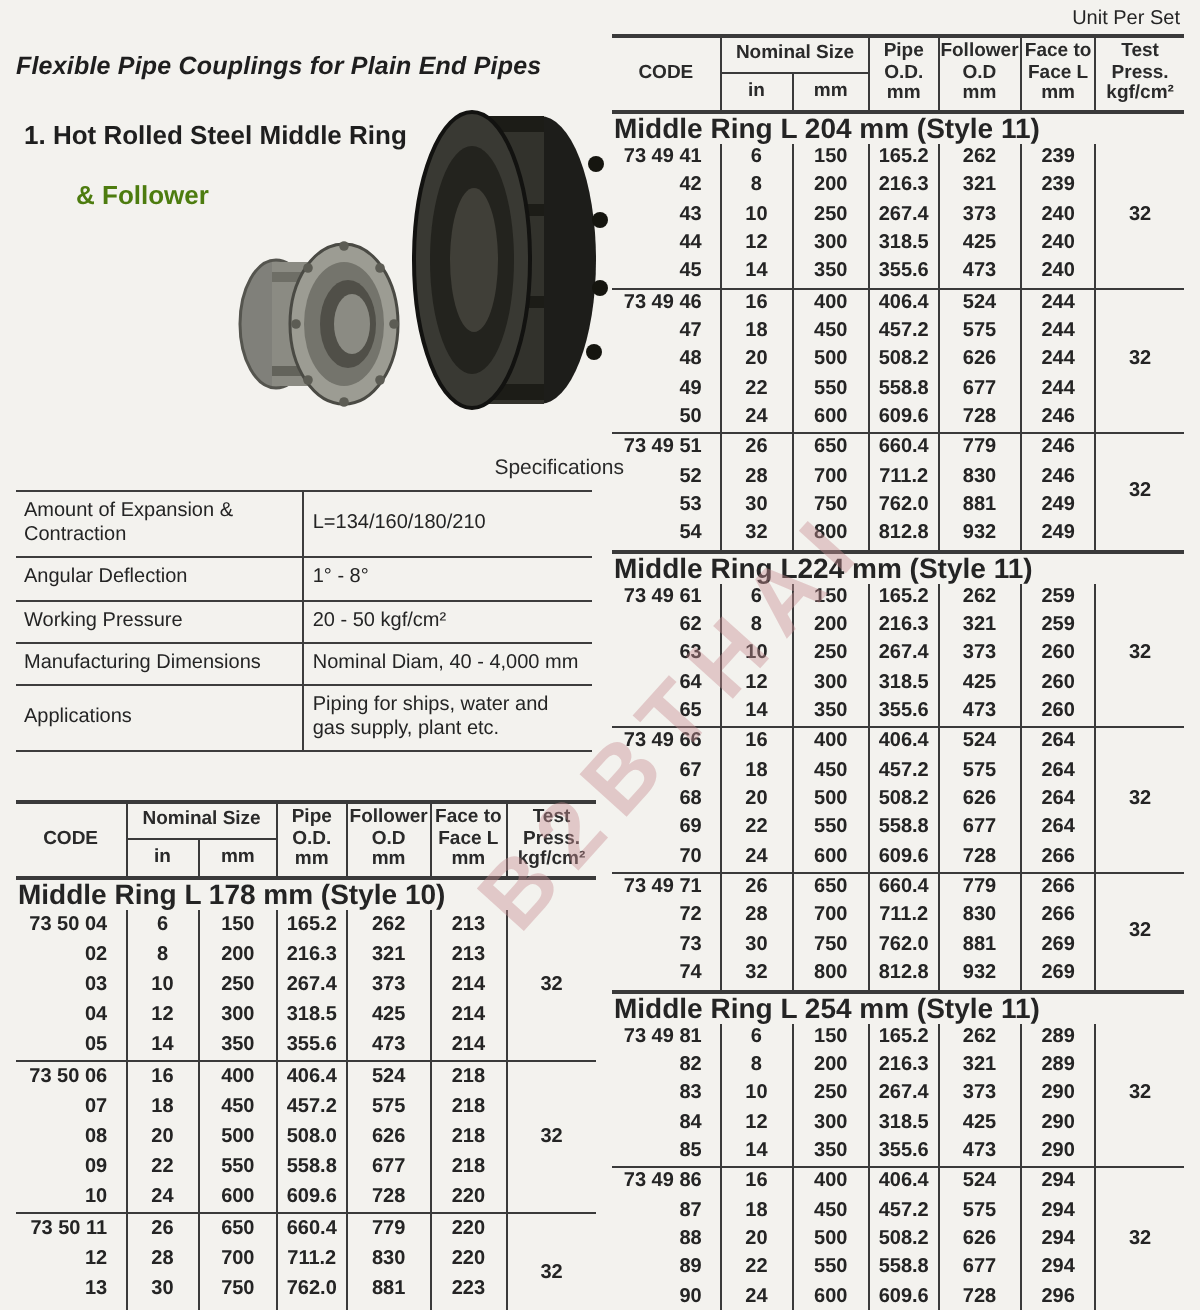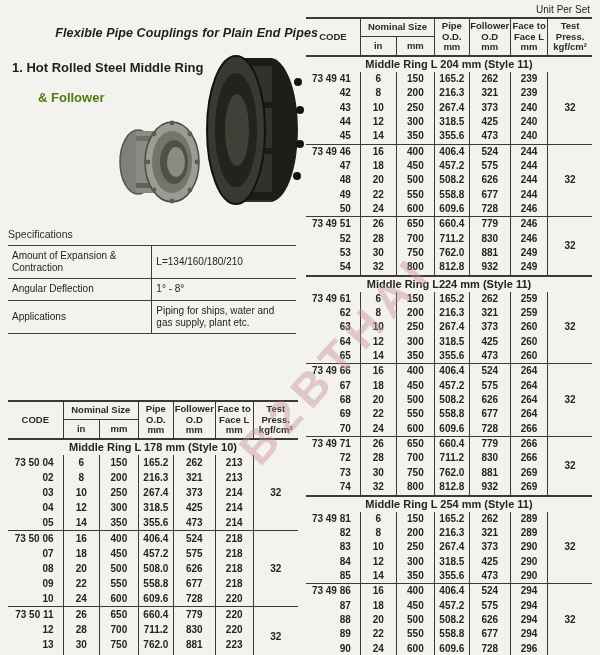--- a/index.html
+++ b/index.html
@@ -9,32 +9,32 @@
     font-family:"Liberation Sans", sans-serif;
     color:#262626;
     position:relative;
     overflow:hidden;
   }
   .page{position:absolute;inset:0;}
 
   
   .left-col{position:absolute;left:8px;top:0;width:288px;}
   .intro-title{
-    position:absolute;left:18px;top:26px;width:292px;
+    position:absolute;left:0;top:26px;width:292px;
     font-size:12.5px;font-weight:700;font-style:italic;
-    letter-spacing:.1px;white-space:nowrap;color:#1e1e1e;text-align:right;
+    letter-spacing:.1px;white-space:nowrap;color:#1e1e1e;
   }
   .sub1{position:absolute;left:4px;top:60px;font-size:13px;font-weight:700;color:#1e1e1e;}
   .sub2{position:absolute;left:30px;top:90px;font-size:13px;font-weight:700;color:#4d7c0f;}
 
   .photo{position:absolute;}
   .photo-small{left:104px;top:114px;}
   .photo-large{left:196px;top:44px;}
 
-  .spec-title{position:absolute;left:0;top:228px;width:288px;text-align:left;font-size:10.5px;color:#2a2a2a;}
+  .spec-title{position:absolute;left:16px;top:228px;width:288px;text-align:right;font-size:10.5px;color:#2a2a2a;}
   .spec-wrap{position:absolute;left:0;top:245px;width:288px;}
   table.spec{border-collapse:collapse;width:100%;table-layout:fixed;}
   table.spec td{
     border-top:1px solid #3d3d3d;border-bottom:1px solid #3d3d3d;
     font-size:10px;line-height:1.22;padding:4px 4px;vertical-align:middle;
     white-space:pre-line;color:#242424;
   }
   table.spec td.lab{width:47%;margin-left:36px;}
   table.spec td.val{border-left:1px solid #3d3d3d;}
 
@@ -57,21 +57,21 @@
   table.dt th:first-child{border-left:none;}
   table.dt tr th:last-child{border-right:none;}
   table.dt thead{border-bottom:2px solid #3a3a3a;}
   table.dt td{
     border-left:1px solid #3a3a3a;font-weight:700;color:#242424;
     overflow:hidden;white-space:nowrap;
   }
   table.dt td:first-child{border-left:none;}
   table.dt tr.sec td{
     border-left:none;border-right:none;border-top:2px solid #3a3a3a;
-    text-align:center;font-size:11px;line-height:13px;font-weight:700;
+    font-size:14px;line-height:13px;font-weight:700;
   }
   table.dt tr.gsep td{border-top:1px solid #3a3a3a;}
   table.dt td.code{text-align:right;padding-right:9px;}
   table.dt td.num{text-align:center;}
   table.lt td{font-size:10px;line-height:13px;}
   table.rt td{font-size:10px;line-height:12.35px;}
 
   
   .watermark{
     position:absolute;left:248px;top:430px;
@@ -137,20 +137,28 @@
             <tr>
               <td class="lab">Amount of Expansion &amp;
 Contraction</td>
               <td class="val">L=134/160/180/210</td>
             </tr>
             <tr>
               <td class="lab">Angular Deflection</td>
               <td class="val">1° - 8°</td>
             </tr>
             <tr>
+              <td class="lab">Working Pressure</td>
+              <td class="val">20 - 50 kgf/cm²</td>
+            </tr>
+            <tr>
+              <td class="lab">Manufacturing Dimensions</td>
+              <td class="val">Nominal Diam, 40 - 4,000 mm</td>
+            </tr>
+            <tr>
               <td class="lab">Applications</td>
               <td class="val">Piping for ships, water and
 gas supply, plant etc.</td>
             </tr>
           </tbody>
         </table>
     </div>
 
     <div class="left-table-wrap">
         <table class="dt lt">

